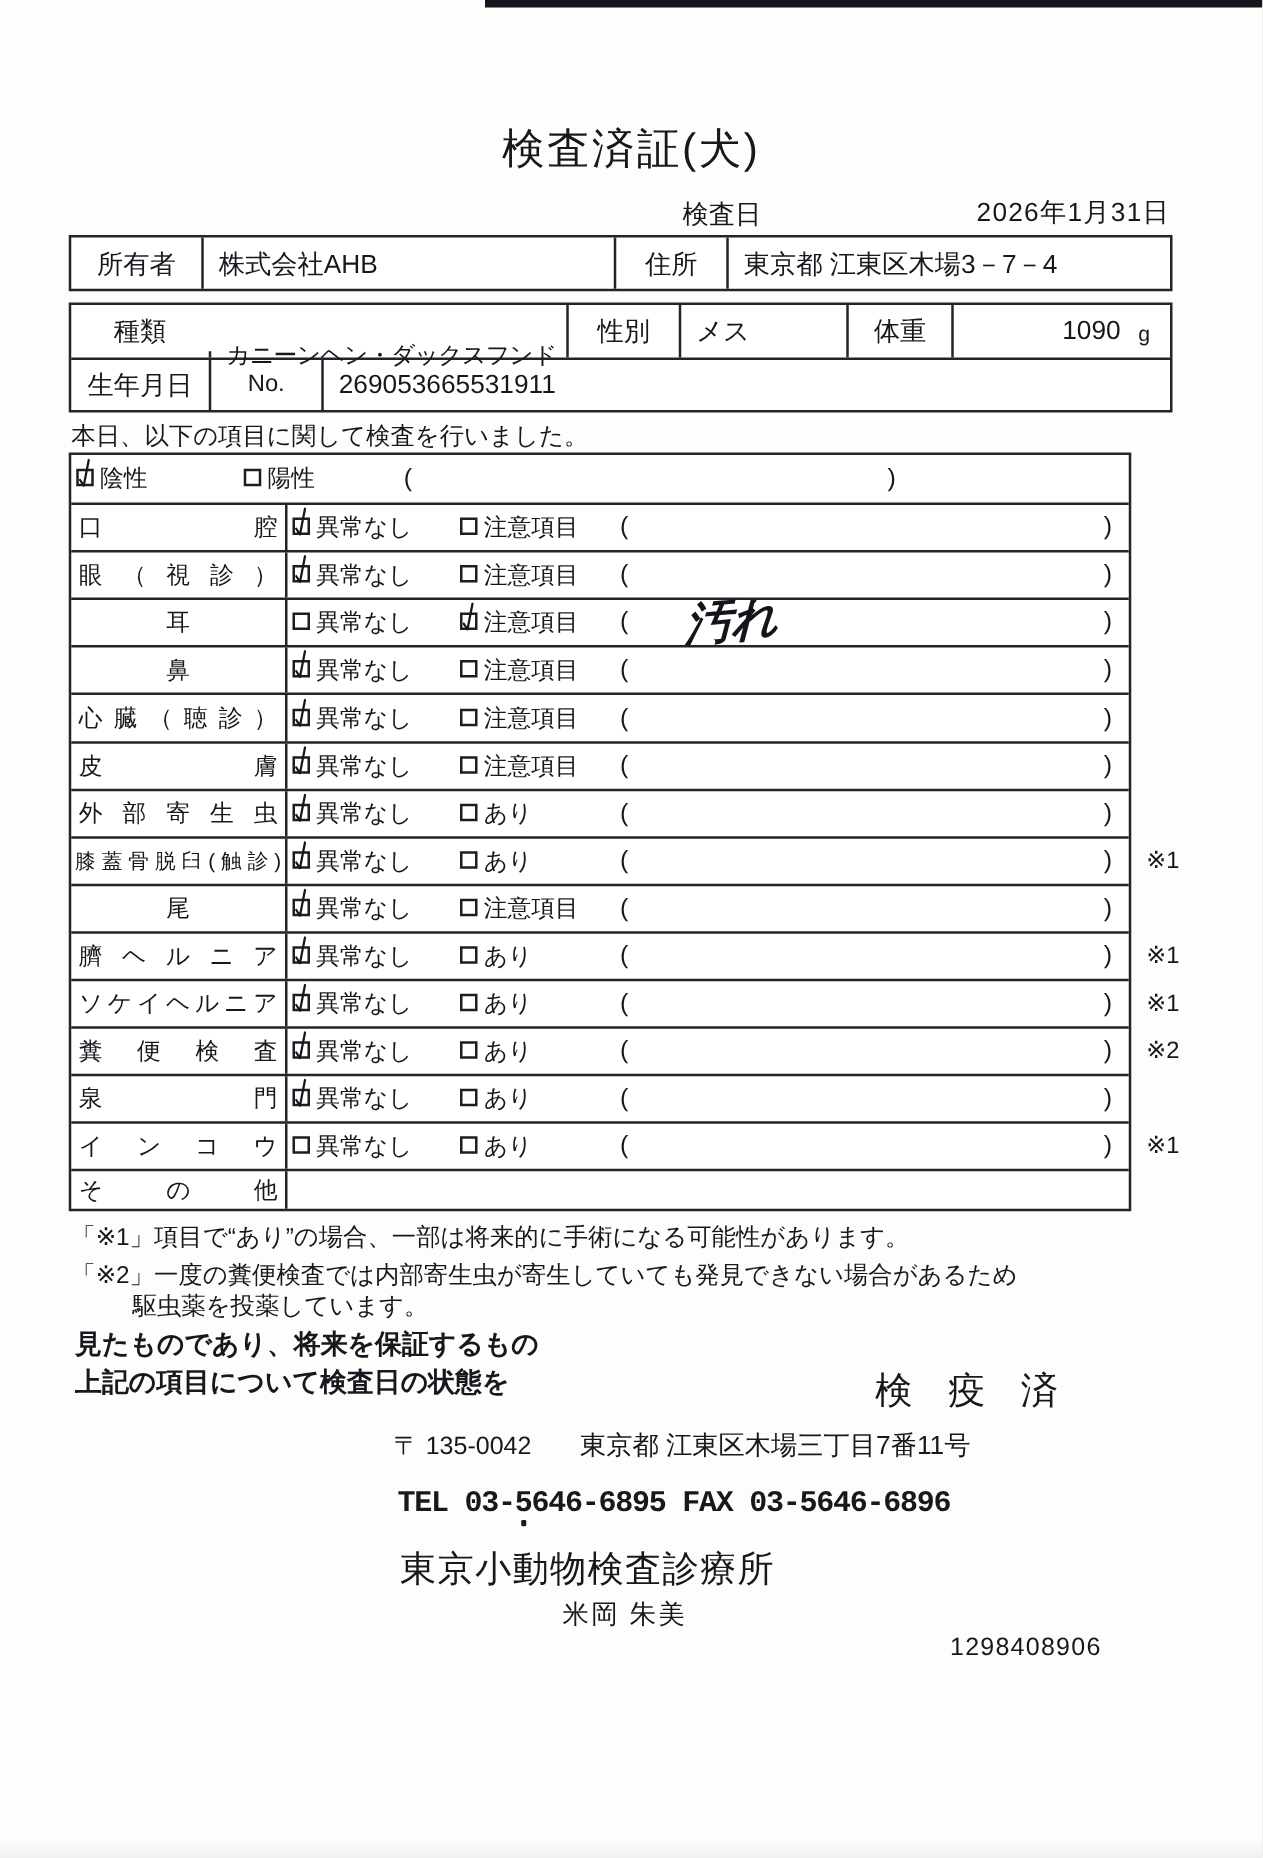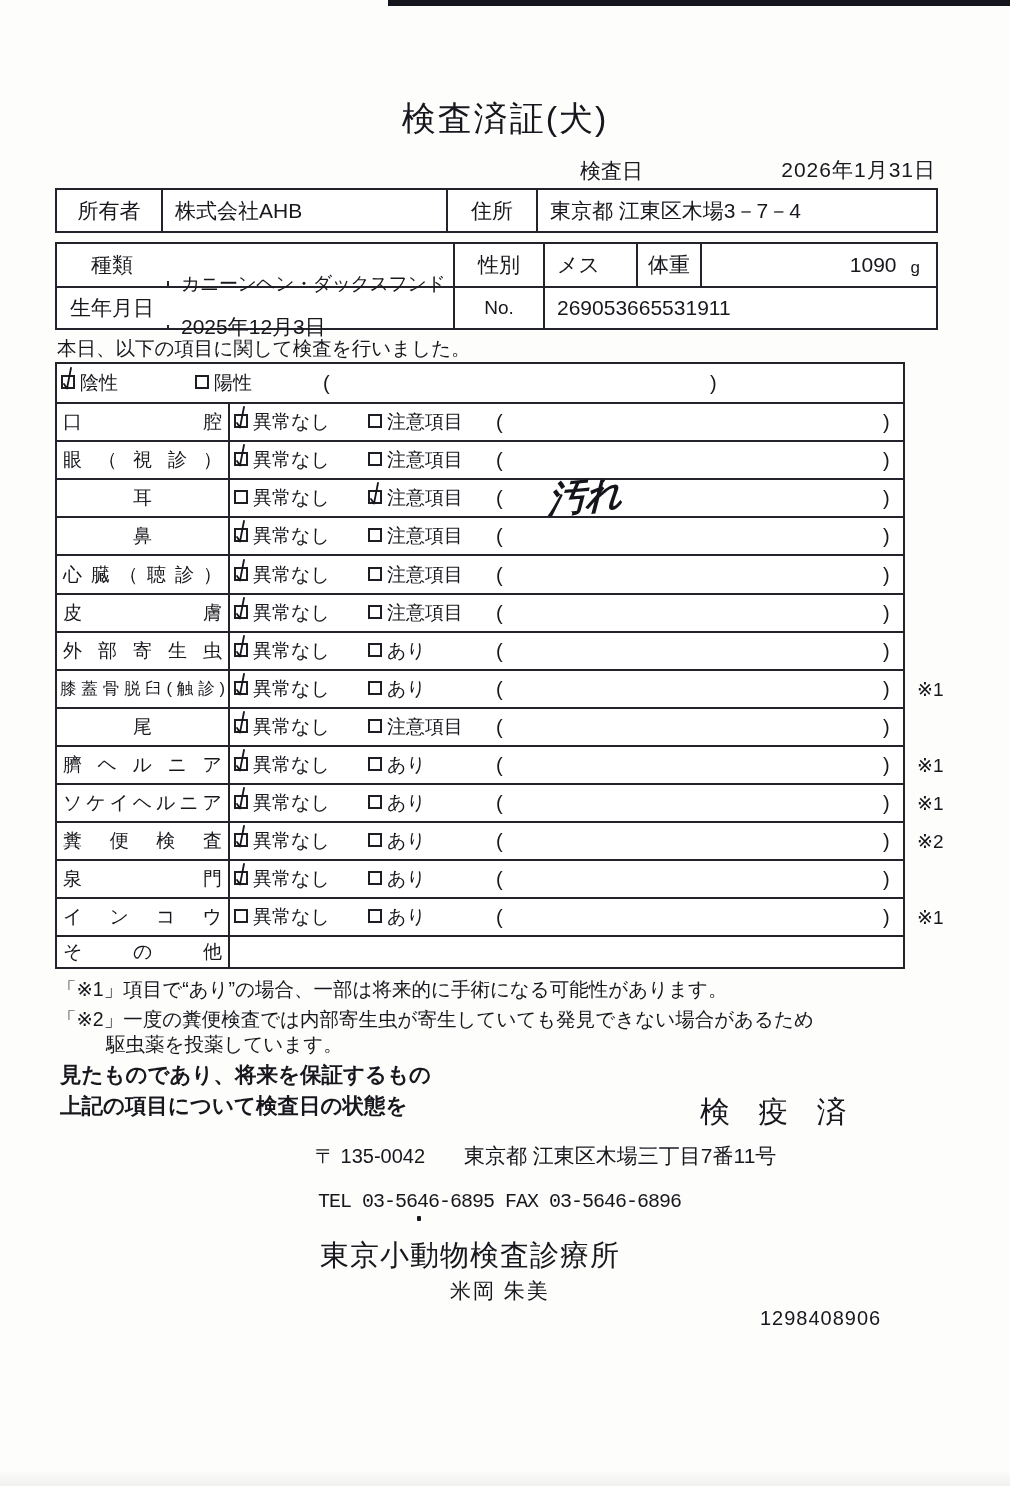--- a/index.html
+++ b/index.html
@@ -8,39 +8,39 @@
     background:#fdfdfc;overflow:hidden;
     font-family:"Liberation Sans","DejaVu Sans",sans-serif;
     color:#17171d;
   }
   .scan-bar{position:absolute;left:388px;top:0;width:622px;height:6px;background:#15151d;}
   .scan-shade{position:absolute;left:0;bottom:0;width:100%;height:16px;background:linear-gradient(to bottom,rgba(0,0,0,0),rgba(0,0,0,0.05));}
 
   .title{position:absolute;left:0;top:96px;width:100%;text-align:center;
     font-size:34px;letter-spacing:2px;font-weight:500;margin:0;}
 
-  .date-label{position:absolute;left:580px;top:157px;font-size:21px;}
+  .date-label{position:absolute;left:546px;top:157px;font-size:21px;}
   .date-value{position:absolute;right:74px;top:156px;font-size:21px;letter-spacing:1px;}
 
   .tbl{position:absolute;left:55px;width:883px;border:2px solid #23232b;box-sizing:border-box;background:#fff;}
   .trow{display:flex;box-sizing:border-box;}
   .trow + .trow{border-top:2px solid #23232b;}
   .cell{box-sizing:border-box;display:flex;align-items:center;font-size:21px;}
   .cell + .cell{border-left:2px solid #23232b;}
   .cell.hd{justify-content:center;}
   .cell.val{padding-left:12px;}
 
   .t1{top:188px;height:45px;}
   .t1 .trow{height:41px;}
   .t2{top:242px;height:88px;}
   .t2 .trow{height:42px;}
 
-  .w-owner{width:104px;} .w-ownerval{width:285px;} .w-addr{width:90px;} .w-addrval{flex:1;}
+  .w-owner{width:104px;} .w-ownerval{width:330px;} .w-addr{width:90px;} .w-addrval{flex:1;}
   .w-kind{width:110px;} .w-kindval{width:286px;margin-top:37px;} .w-sex{width:90px;} .w-sexval{width:93px;}
-  .w-wt{width:64px;} .w-wtval{flex:1;justify-content:flex-end;padding-right:16px;}
+  .w-wt{width:84px;margin-left:41px;} .w-wtval{flex:1;justify-content:flex-end;padding-right:16px;}
   .wt-unit{font-size:17px;margin-left:14px;margin-top:6px;}
   .breed{font-size:19px;letter-spacing:-0.5px;}
 
   .intro{position:absolute;left:57px;top:335px;font-size:19.5px;}
 
   .itable{position:absolute;left:55px;top:362px;width:850px;border:2px solid #23232b;box-sizing:border-box;background:#fff;}
   .irow{position:relative;display:flex;box-sizing:border-box;height:38.1px;}
   .irow + .irow{border-top:2px solid #23232b;}
   .irow.last{height:32px;}
   .ilbl{width:173px;box-sizing:border-box;border-right:2px solid #23232b;
@@ -66,21 +66,21 @@
   .fn{position:absolute;font-size:19.5px;}
   .fn1{left:57px;top:976px;}
   .fn2{left:57px;top:1006px;}
   .fn3{left:106px;top:1031px;}
 
   .disclaimer{position:absolute;left:60px;top:1060px;font-size:21.5px;font-weight:600;line-height:31px;}
   .stamp{position:absolute;left:700px;top:1092px;font-size:30px;letter-spacing:10px;font-weight:500;}
 
   .postal{position:absolute;left:315px;top:1143px;font-size:20px;}
   .addr2{position:absolute;left:464px;top:1142px;font-size:21px;}
-  .telfax{position:absolute;left:318px;top:1190px;font-size:20px;font-family:"Liberation Mono","DejaVu Sans Mono",monospace;letter-spacing:-1px;}
+  .telfax{position:absolute;left:318px;top:1190px;font-size:24px;font-family:"Liberation Mono","DejaVu Sans Mono",monospace;letter-spacing:-1px;font-weight:bold;}
   .scan-dot{position:absolute;left:417px;top:1216px;width:4px;height:5px;background:#1a1a20;border-radius:1px;}
   .clinic-name{position:absolute;left:320px;top:1236px;font-size:29px;letter-spacing:1px;}
   .person{position:absolute;left:450px;top:1277px;font-size:21px;letter-spacing:2px;}
   .serial{position:absolute;left:760px;top:1307px;font-size:20px;letter-spacing:1px;}
 </style>
 </head>
 <body>
 
 <div class="page">
   <div class="scan-bar"></div>
@@ -105,21 +105,20 @@
       <div class="cell hd w-sex">性別</div>
       <div class="cell val w-sexval">メス</div>
       <div class="cell hd w-wt">体重</div>
       <div class="cell w-wtval">
         <span>1090</span>
         <span class="wt-unit">g</span>
       </div>
     </div>
     <div class="trow">
       <div class="cell hd w-kind">生年月日</div>
-      <div class="cell val w-kindval">2025年12月3日</div>
       <div class="cell hd w-sex" style="font-size:19px;">No.</div>
       <div class="cell val w-addrval">269053665531911</div>
     </div>
   </div>
 
   <div class="intro">本日、以下の項目に関して検査を行いました。</div>
 
   <div class="itable">
 
     <div class="irow">

